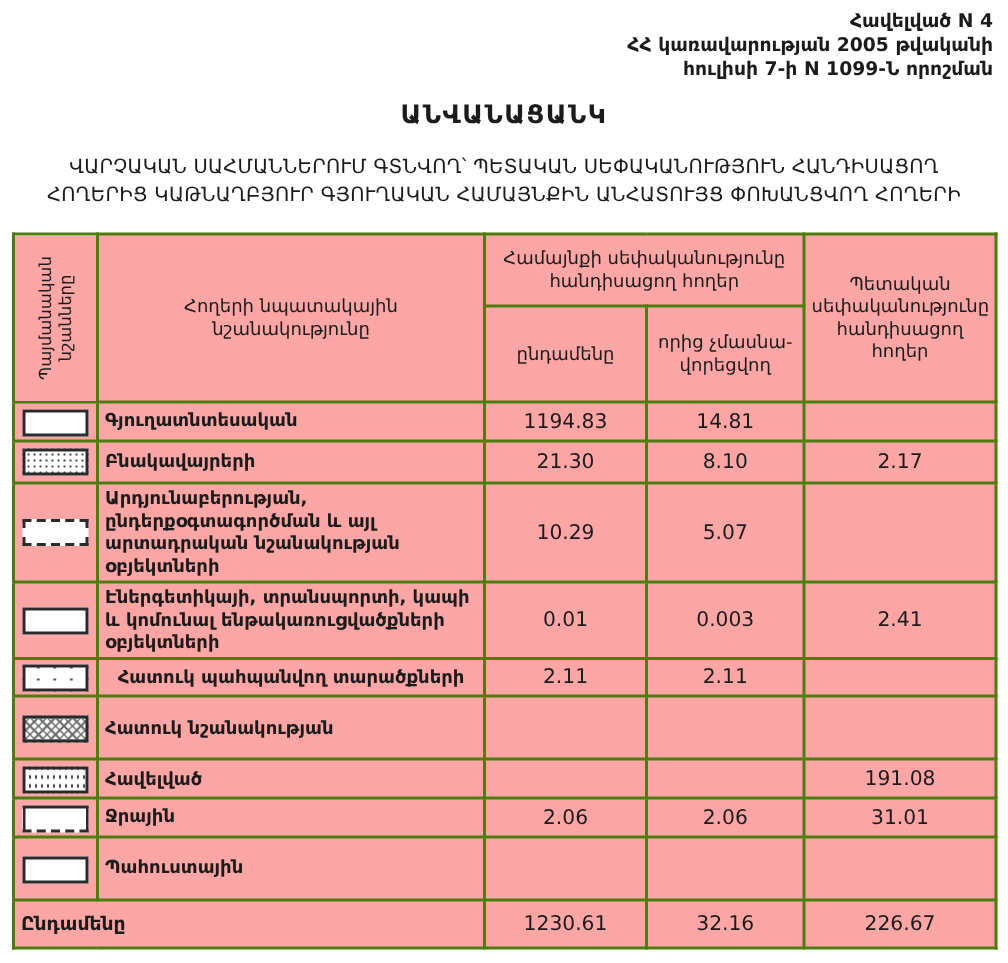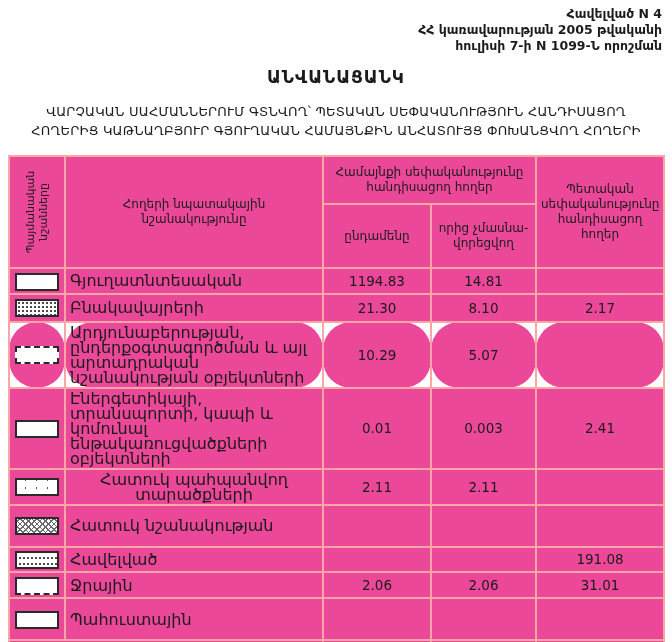--- a/index.html
+++ b/index.html
@@ -43,24 +43,24 @@
   }
 
   
   table.land-table {
     margin-top: 15px;
     border-collapse: collapse;
     width: 655px;
     table-layout: fixed;
   }
   table.land-table th, table.land-table td {
-    border: 2px solid #fca5a5;
+    border: 2px solid #4d7c0f;
     padding: 2px 4px;
     vertical-align: middle;
-    background: #ec4899;
+    background: #fca5a5;
   }
   table.land-table th {
     font-weight: normal;
     font-size: 12px;
     text-align: center;
     line-height: 15px;
   }
   th.group-hdr { height: 48px; }
   th.sub-hdr { height: 64px; }
   th.symbols-hdr { position: relative; }
@@ -69,33 +69,33 @@
     left: 50%; top: 50%;
     width: 104px;
     transform: translate(-50%, -50%) rotate(-90deg);
     font-size: 11px;
     line-height: 13px;
     text-align: center;
     white-space: normal;
   }
   td.swatch-cell { text-align: center; }
   td.label-cell {
-    font-size: 16px;
-    font-weight: 400;
+    font-size: 12px;
+    font-weight: 700;
     line-height: 15px;
     padding-left: 5px;
     text-align: left;
   }
   td.value-cell {
     font-size: 13.5px;
     text-align: center;
   }
   tr.r1 td { height: 24px; }
   tr.r2 td { height: 28px; }
-  tr.r3 td { height: 42px; border-radius: 28px; }
+  tr.r3 td { height: 42px; }
   tr.r4 td { height: 38px; }
   tr.r5 td { height: 24px; text-align: center; }
   tr.r6 td { height: 42px; }
   tr.r7 td { height: 24px; }
   tr.r8 td { height: 26px; }
   tr.r9 td { height: 42px; }
   tr.total-row td { height: 32px; }
   td.total-label {
     font-size: 12.5px;
     font-weight: 600;

